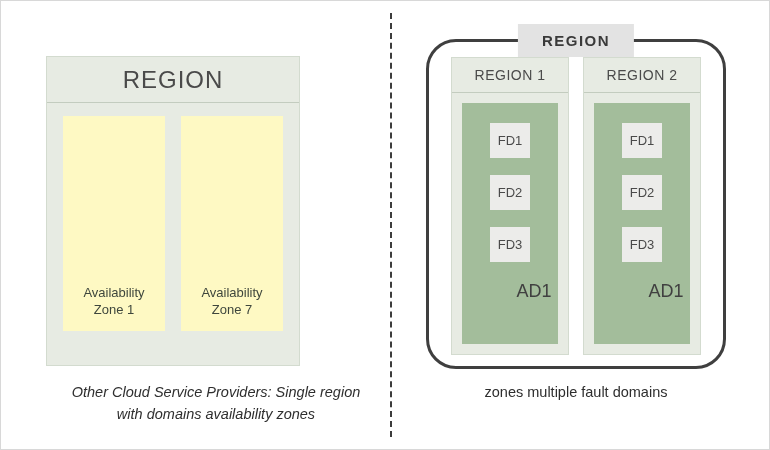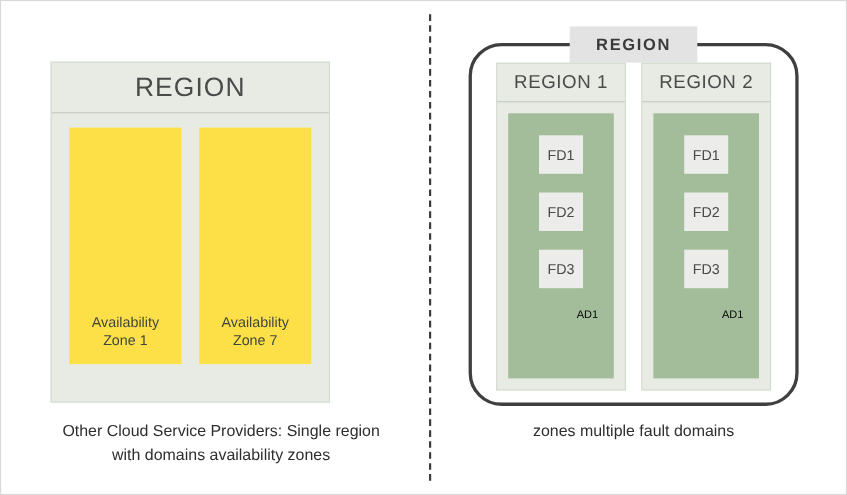--- a/index.html
+++ b/index.html
@@ -28,21 +28,21 @@
     font-size: 24px; color: #4a4a4a; letter-spacing: 1px;
     border-bottom: 1px solid #c3ccbf;
   }
   .zones {
     position: absolute;
     left: 16px; right: 16px; top: 59px; bottom: 34px;
     display: flex; gap: 16px;
   }
   .zone {
     flex: 1;
-    background: #fde047;
+    background: #fef9c3;
     display: flex; align-items: flex-end; justify-content: center;
     text-align: center;
     color: #3e463c; font-size: 13px; line-height: 1.35;
     padding: 0 6px 12px 6px;
     box-sizing: border-box;
   }
 
   
   .divider {
     position: absolute;
@@ -79,55 +79,55 @@
   .r-col {
     width: 118px; height: 298px;
     background: #e7ebe3;
     border: 1px solid #d3dbcf;
     box-sizing: border-box;
     display: flex; flex-direction: column;
   }
   .r-header {
     height: 34px; flex: 0 0 34px;
     display: flex; align-items: center; justify-content: center;
-    font-size: 17px; color: #4a4a4a; letter-spacing: 0.5px;
+    font-size: 14px; color: #4a4a4a; letter-spacing: 0.5px;
     border-bottom: 1px solid #c3ccbf;
   }
   .inner-green {
     margin: 10px;
     flex: 1;
     background: #a3bd9b;
     display: flex; flex-direction: column; align-items: center;
     padding-top: 20px;
     gap: 17px;
     box-sizing: border-box;
   }
   .fd {
     width: 40px; height: 35px;
     background: #ececea;
     display: flex; align-items: center; justify-content: center;
     font-size: 13px; color: #4a4a4a;
   }
   .ad {
-    font-size: 10px;
-    color: #000000;
+    font-size: 18px;
+    color: #404040;
     margin-top: 2px;
     margin-left: 48px;
   }
 
   
   .caption {
     position: absolute;
     top: 381px;
     text-align: center;
     font-size: 14.5px;
     color: #2e2e2e;
     line-height: 1.5;
   }
-  .caption-left { left: 45px; width: 310px; }
+  .caption-left { left: 60px; width: 310px; font-style: italic; }
   .caption-right { left: 425px; width: 300px; }
 </style>
 </head>
 <body>
 
 <div class="canvas">
 
   <div class="region-box">
     <div class="region-header">REGION</div>
     <div class="zones">

